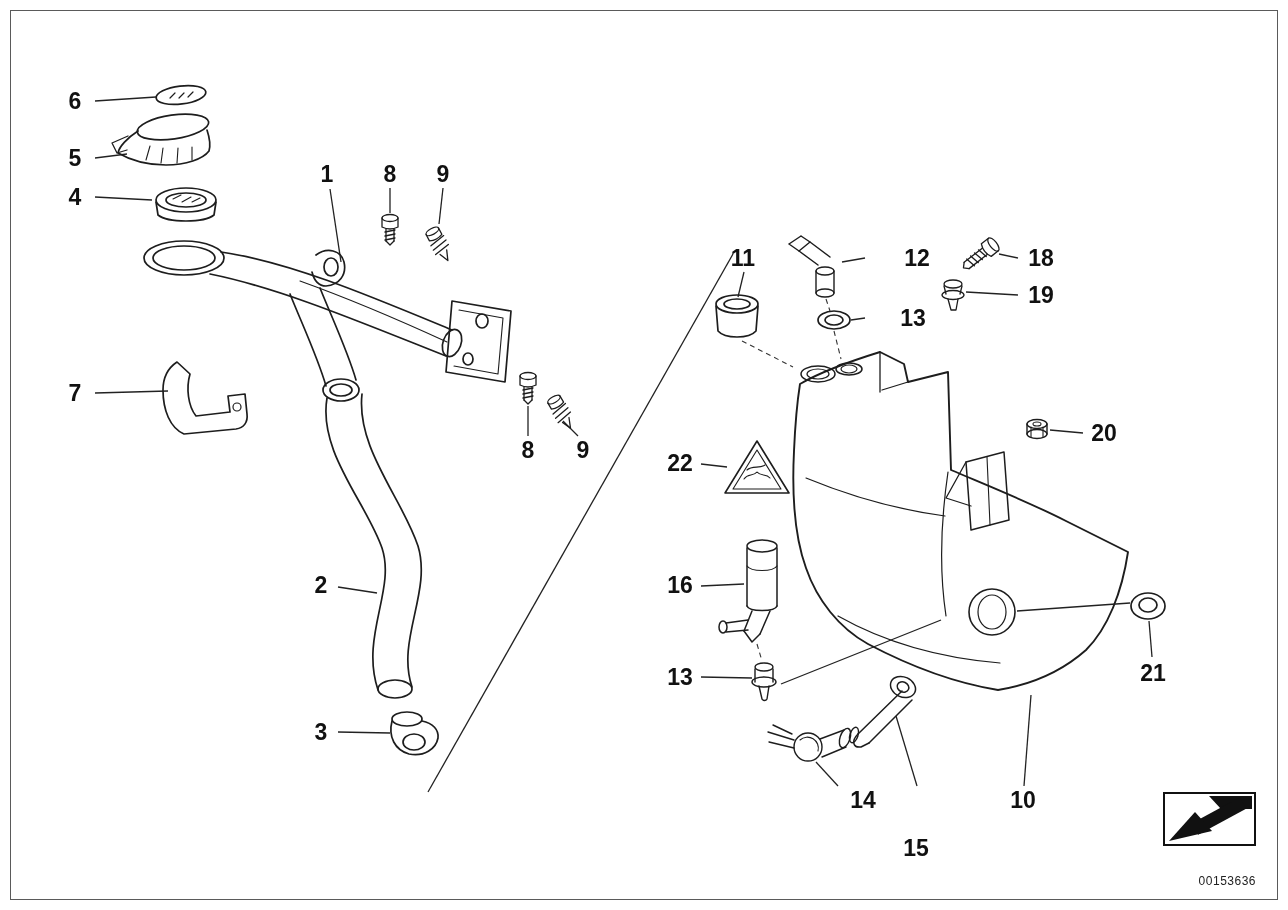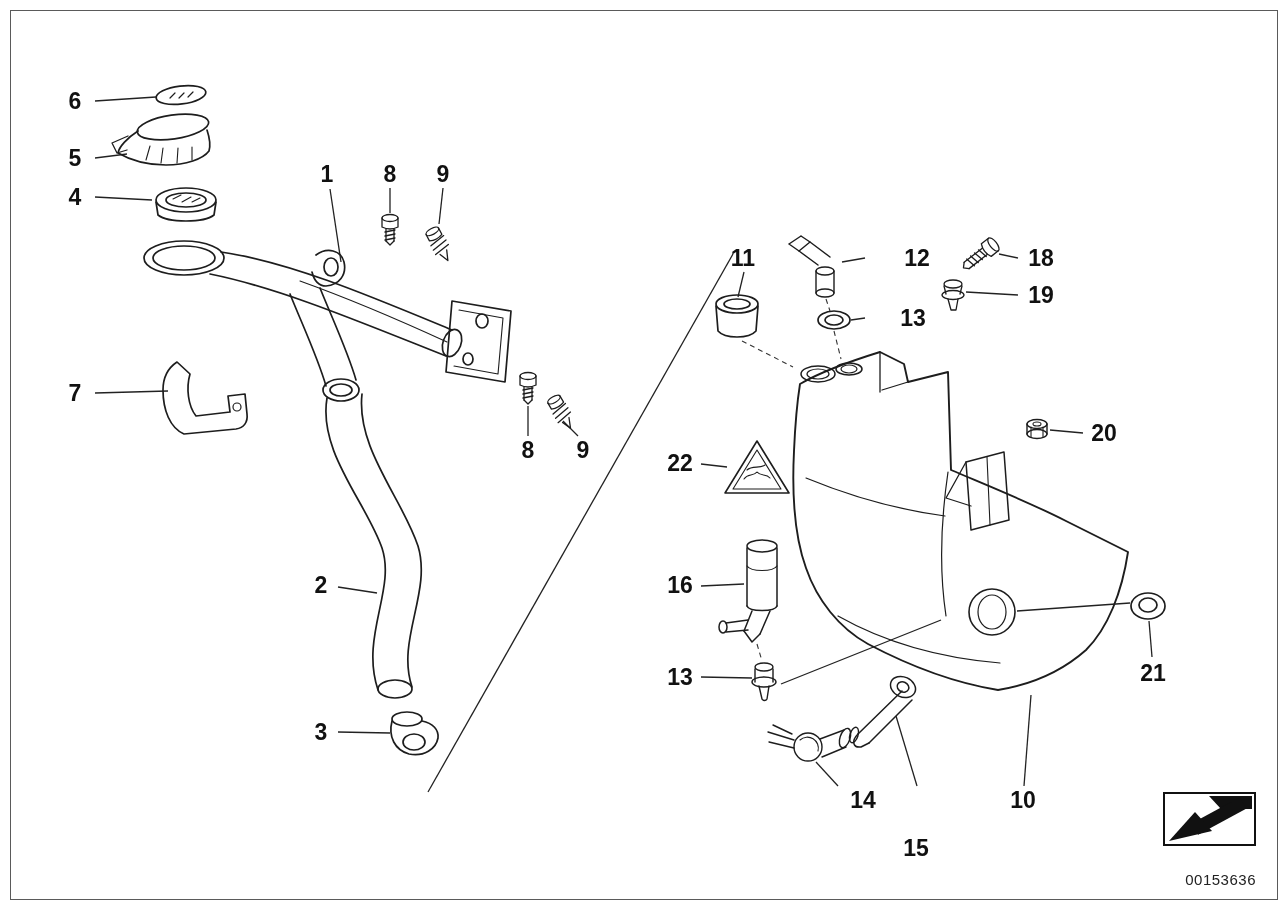--- a/index.html
+++ b/index.html
@@ -28,21 +28,21 @@
     font-size:23px;
     color:#111;
     cursor:pointer;
     user-select:none;
     line-height:1;
   }
   .part-number{
     position:absolute;
     right:32px;
     bottom:22px;
-    font-size:15px;
+    font-size:12px;
     letter-spacing:0.5px;
     color:#222;
   }
   .page-nav-box{
     position:absolute;
     left:1163px;top:792px;
     width:93px;height:54px;
     border:2px solid #111;
     background:#fff;
     box-sizing:border-box;

